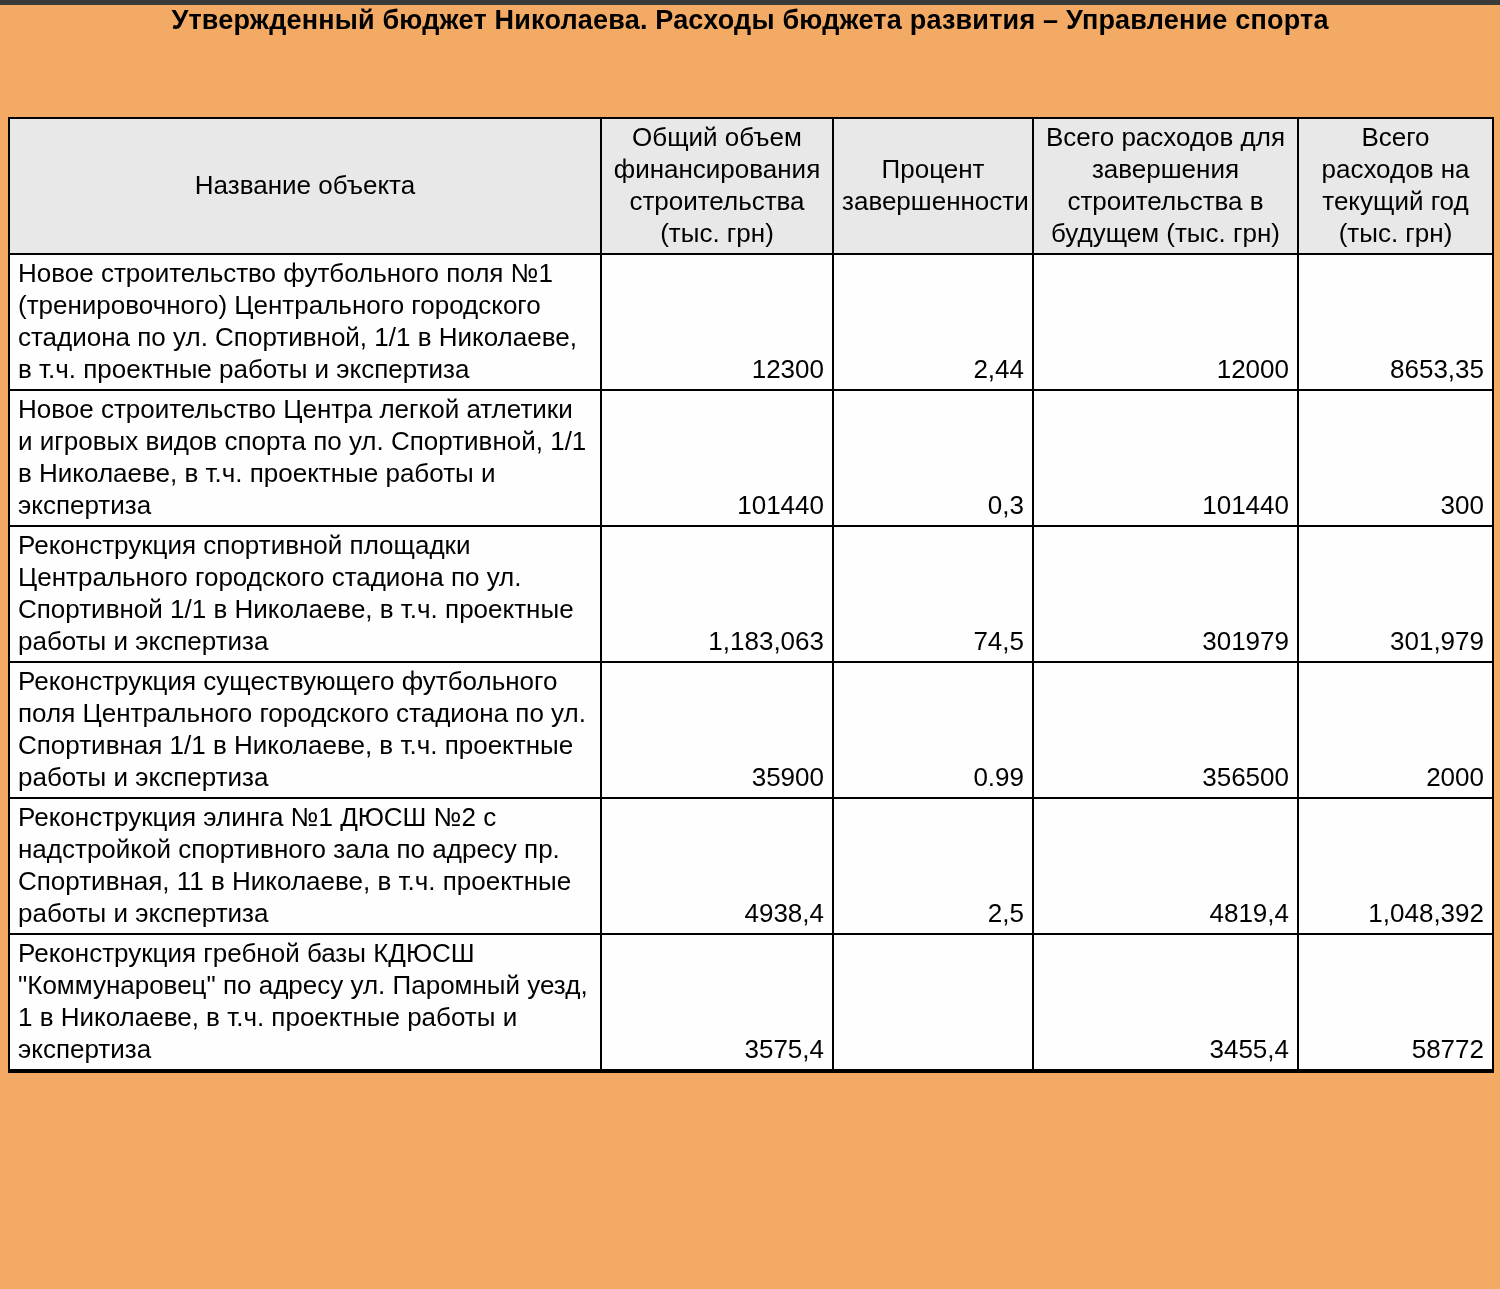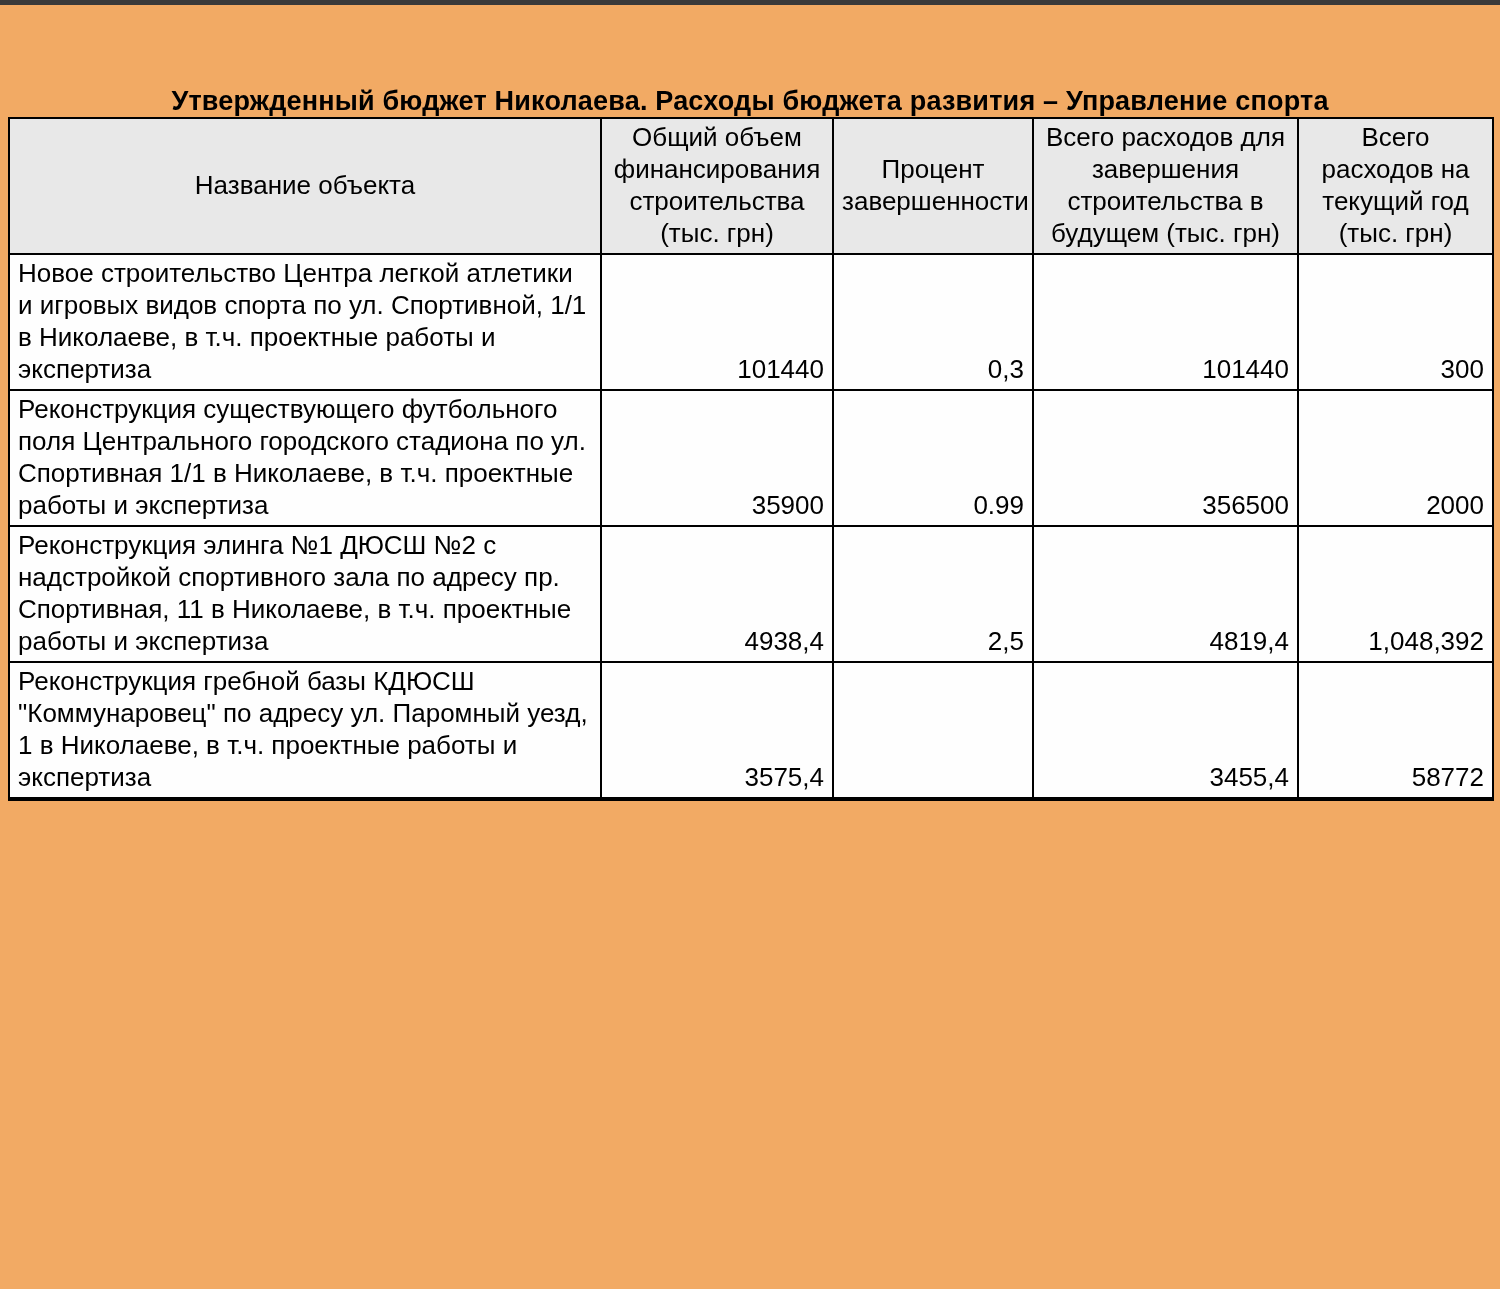--- a/index.html
+++ b/index.html
@@ -15,21 +15,21 @@
     overflow: hidden;
   }
   .top-strip {
     height: 5px;
     background: #3a3a3a;
     width: 100%;
   }
   .title-band {
     height: 112px;
     display: flex;
-    align-items: flex-end;
+    align-items: flex-start;
     justify-content: center;
   }
   .title-band h1 {
     margin: 0;
     font-size: 27px;
     font-weight: bold;
     letter-spacing: 0.2px;
   }
   table.budget {
     border-collapse: collapse;
@@ -89,25 +89,39 @@
     <tr>
       <th>Название объекта</th>
       <th>Общий объем финансирования строительства (тыс. грн)</th>
       <th>Процент завершенности</th>
       <th>Всего расходов для завершения строительства в будущем  (тыс. грн)</th>
       <th>Всего расходов на текущий год (тыс. грн)</th>
     </tr>
   </thead>
   <tbody>
     <tr>
+      <td class="name">Новое строительство футбольного поля №1 (тренировочного) Центрального городского стадиона по ул. Спортивной, 1/1 в Николаеве, в т.ч. проектные работы и экспертиза</td>
+      <td class="num">12300</td>
+      <td class="num">2,44</td>
+      <td class="num">12000</td>
+      <td class="num">8653,35</td>
+    </tr>
+    <tr>
       <td class="name">Новое строительство Центра легкой атлетики и игровых видов спорта по ул. Спортивной, 1/1 в Николаеве, в т.ч. проектные работы и экспертиза</td>
       <td class="num">101440</td>
       <td class="num">0,3</td>
       <td class="num">101440</td>
       <td class="num">300</td>
+    </tr>
+    <tr>
+      <td class="name">Реконструкция спортивной площадки Центрального городского стадиона по ул. Спортивной 1/1 в Николаеве, в т.ч. проектные работы и экспертиза</td>
+      <td class="num">1,183,063</td>
+      <td class="num">74,5</td>
+      <td class="num">301979</td>
+      <td class="num">301,979</td>
     </tr>
     <tr>
       <td class="name">Реконструкция существующего футбольного поля Центрального городского стадиона  по ул. Спортивная 1/1 в Николаеве, в т.ч. проектные работы и экспертиза</td>
       <td class="num">35900</td>
       <td class="num">0.99</td>
       <td class="num">356500</td>
       <td class="num">2000</td>
     </tr>
     <tr>
       <td class="name">Реконструкция элинга №1 ДЮСШ №2 с надстройкой спортивного зала по адресу пр. Спортивная, 11 в Николаеве, в т.ч. проектные работы и экспертиза</td>

